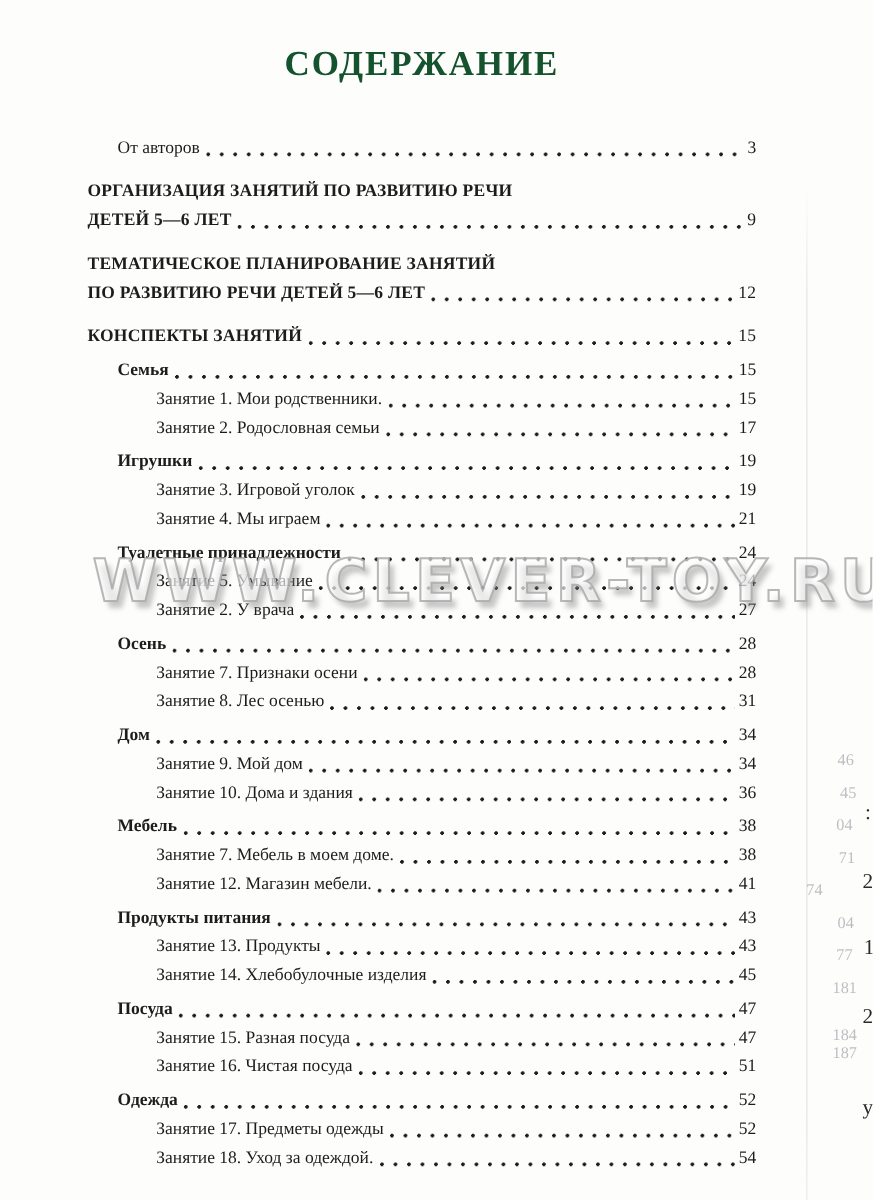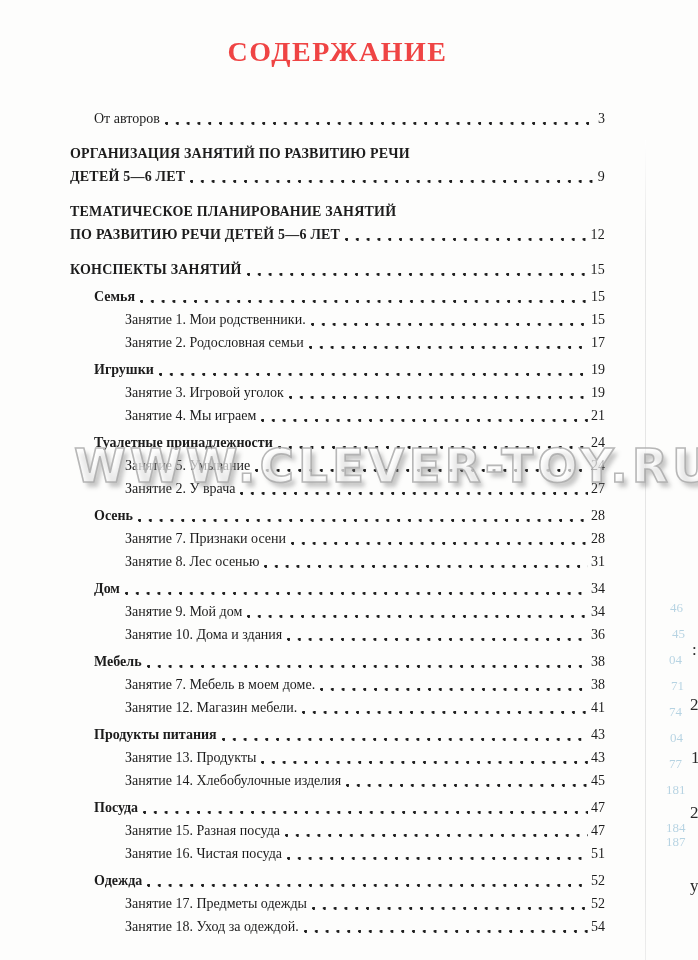--- a/index.html
+++ b/index.html
@@ -15,21 +15,21 @@
     position: absolute; inset: 0;
     padding: 36px 93px 0 70px;
     box-sizing: border-box;
   }
   .title {
     margin: 0;
     font-size: 28px;
     font-weight: bold;
     letter-spacing: 1.5px;
     text-align: center;
-    color: #ef4444;
+    color: #14532d;
   }
   .toc { margin-top: 39px; }
   .entry { font-size: 14px; line-height: 23px; }
   .entry .row { display: flex; align-items: flex-end; }
   .entry .t { white-space: nowrap; }
   .lv-part { font-weight: bold; margin-top: 12px; letter-spacing: 0.2px; }
   .lv-intro { padding-left: 24px; }
   .lv-section { font-weight: bold; margin-top: 4px; padding-left: 24px; }
   .lv-lesson { padding-left: 55px; }
   .leader {
@@ -68,21 +68,21 @@
     position: absolute;
     font-family: "Liberation Serif", serif;
     font-size: 17px;
     color: #2a2a2a;
     white-space: nowrap;
   }
   .ghost {
     position: absolute;
     font-family: "Liberation Serif", serif;
     font-size: 13px;
-    color: #0369a1;
+    color: #0f172a;
     opacity: 0.28;
     filter: blur(0.4px);
     white-space: nowrap;
   }
 </style>
 </head>
 <body>
 
 <div class="page">
   <h1 class="title">СОДЕРЖАНИЕ</h1>
@@ -308,21 +308,21 @@
       </div>
     </div>
 </div>
 
 <div class="edge-shadow"></div>
 <div id="artifacts">
     <span class="ghost" style="left: 670px; top: 600px;">46</span>
     <span class="ghost" style="left: 672px; top: 626px;">45</span>
     <span class="ghost" style="left: 669px; top: 652px;">04</span>
     <span class="ghost" style="left: 671px; top: 678px;">71</span>
-    <span class="ghost" style="left: 669px; top: 704px;">74</span>
+    <span class="ghost" style="left: 645px; top: 704px;">74</span>
     <span class="ghost" style="left: 670px; top: 730px;">04</span>
     <span class="ghost" style="left: 669px; top: 756px;">77</span>
     <span class="ghost" style="left: 666px; top: 782px;">181</span>
     <span class="ghost" style="left: 666px; top: 820px;">184</span>
     <span class="ghost" style="left: 666px; top: 834px;">187</span>
     <span class="fragment" style="left: 692px; top: 640px;">:</span>
     <span class="fragment" style="left: 690px; top: 695px;">2</span>
     <span class="fragment" style="left: 691px; top: 748px;">1</span>
     <span class="fragment" style="left: 690px; top: 803px;">2</span>
     <span class="fragment" style="left: 690px; top: 876px;">у</span>

